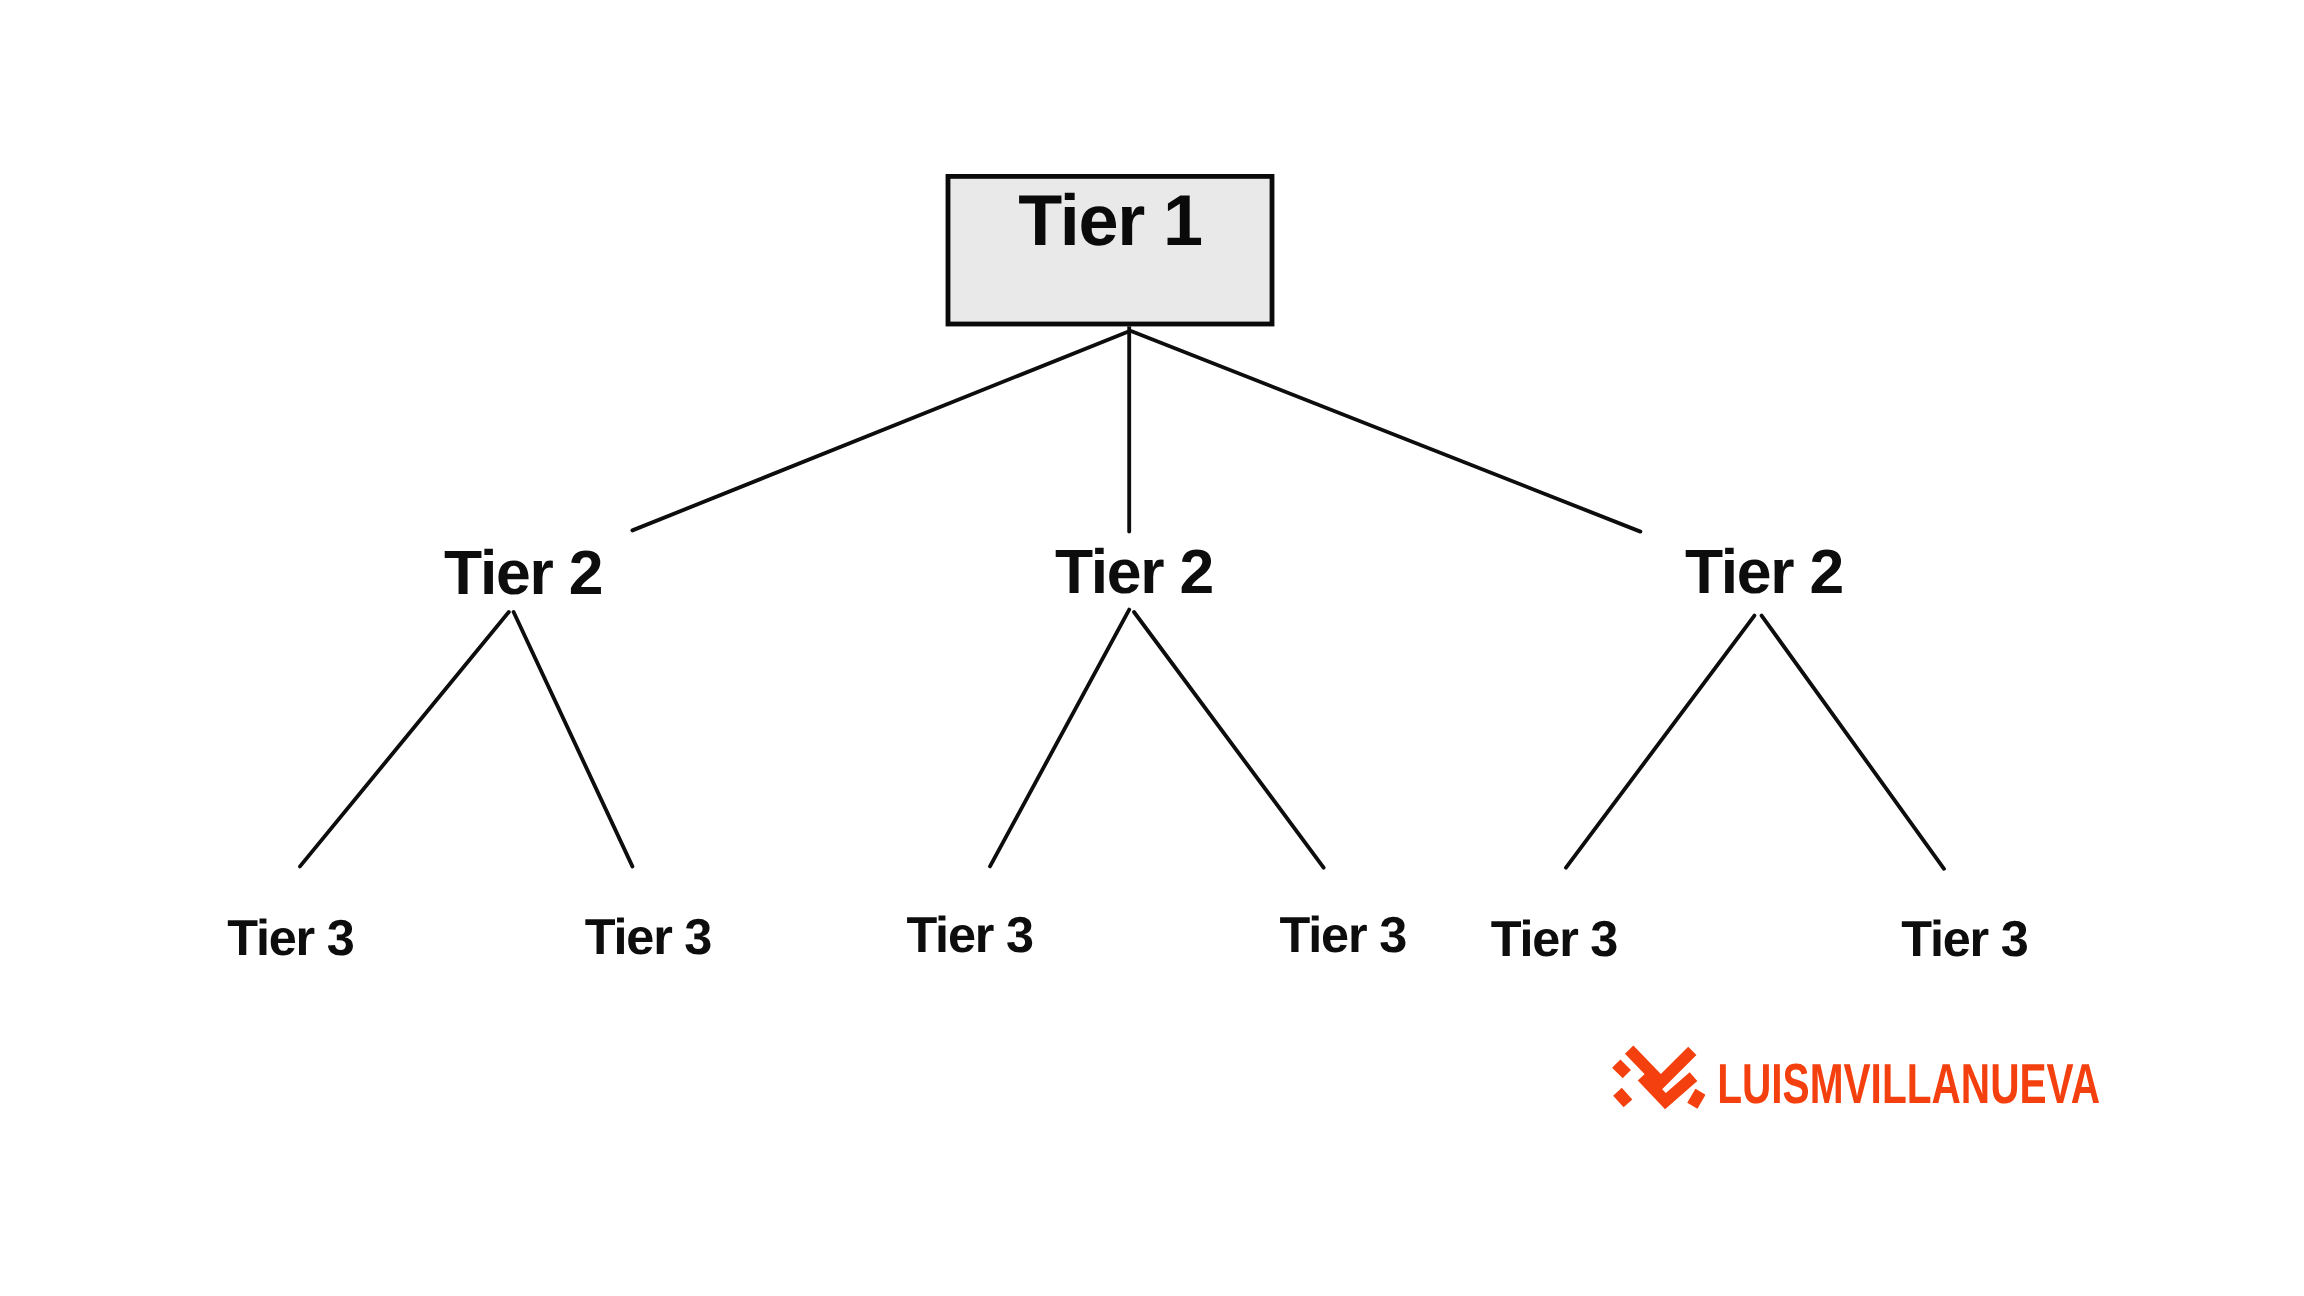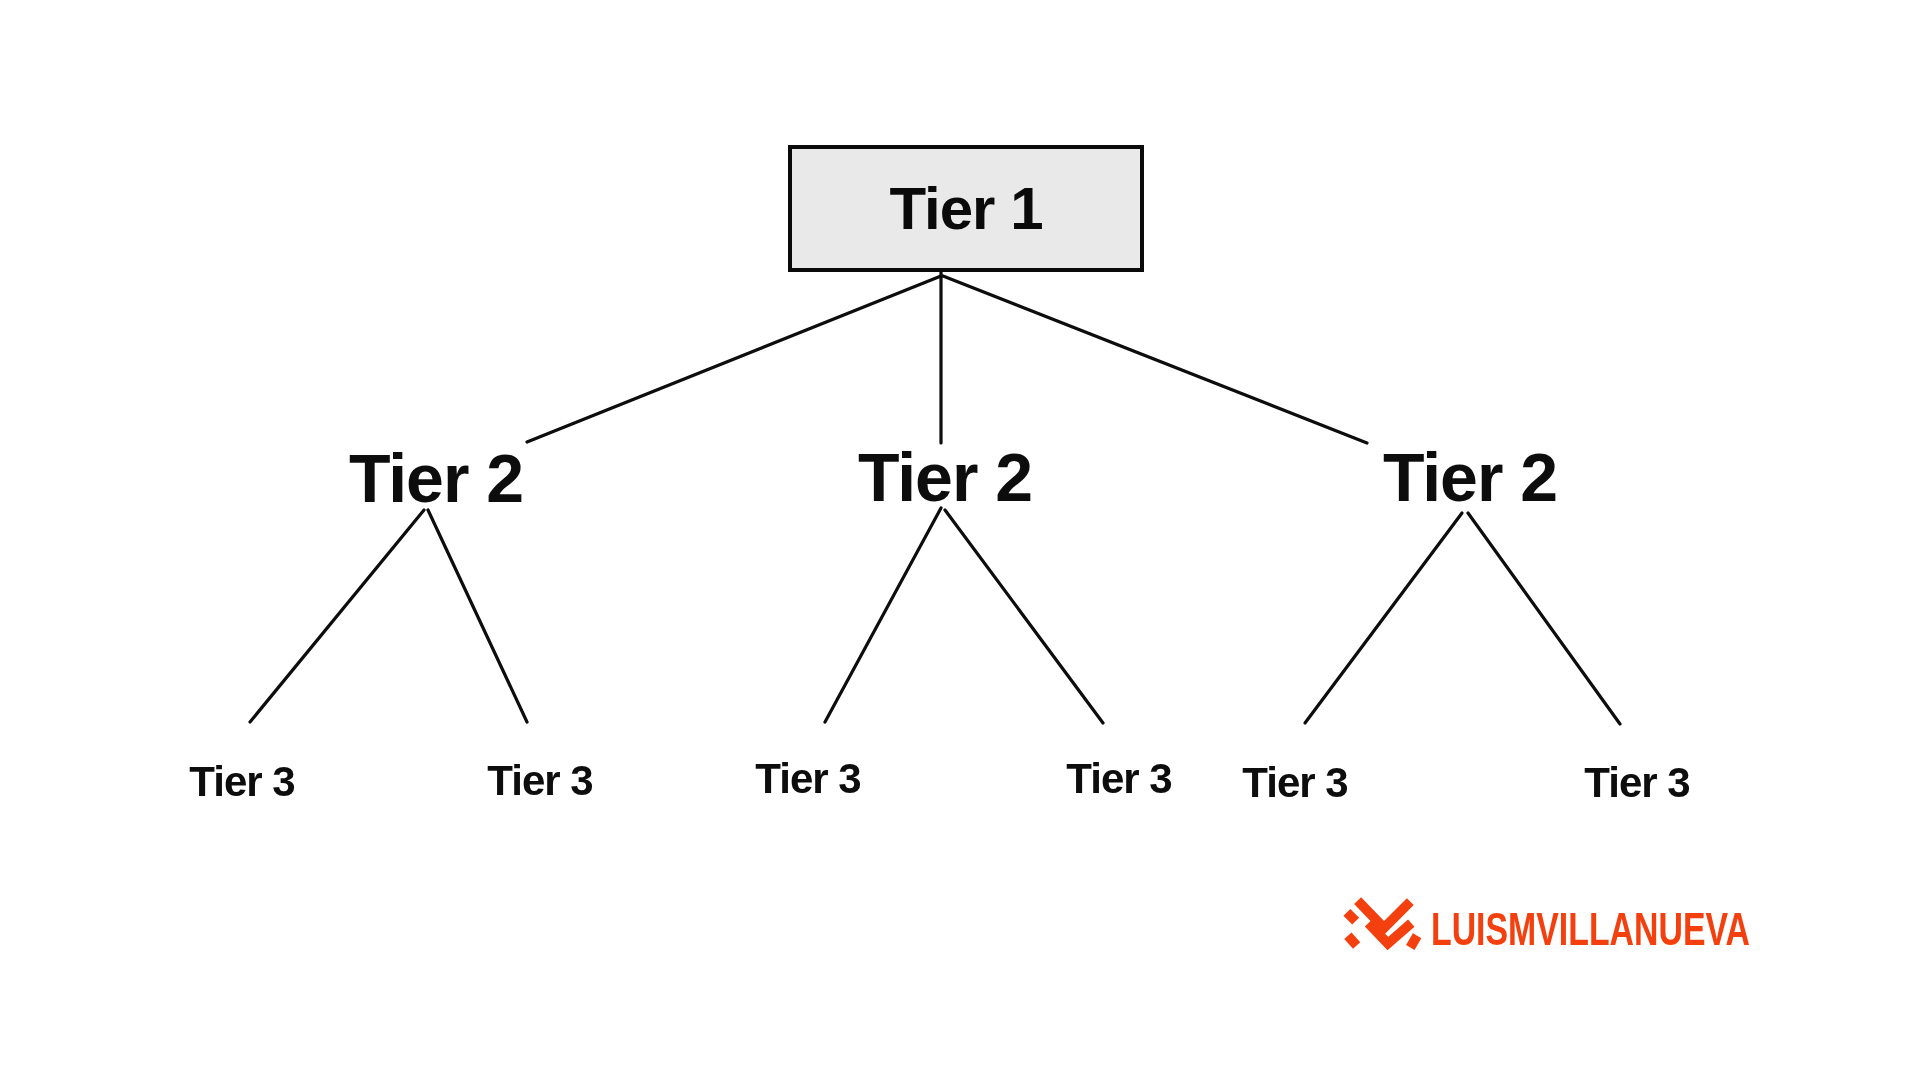--- a/index.html
+++ b/index.html
@@ -23,55 +23,53 @@
   .connectors line {
     stroke: #0d0d0d;
     stroke-width: 3.2;
     stroke-linecap: round;
   }
 
   .root-box {
     position: absolute;
     left: 788px;
     top: 145px;
-    width: 356px;
+    width: 274px;
     height: 127px;
     background: #e9e9e9;
     border: 4px solid #0a0a0a;
     display: flex;
-    align-items: center;
     justify-content: center;
   }
   .root-box .root-label {
     font-size: 60px;
     font-weight: 700;
     color: #0a0a0a;
     letter-spacing: -1px;
   }
 
   .node-label {
     position: absolute;
     transform: translate(-50%, -50%);
     font-weight: 700;
     color: #0d0d0d;
     white-space: nowrap;
     letter-spacing: -1px;
   }
-  .tier2-label { font-size: 68px; }
+  .tier2-label { font-size: 52px; }
   .tier3-label { font-size: 42px; margin-top: 36px; }
 
   .brand {
     position: absolute;
     left: 1343px;
     top: 868px;
     height: 68px;
     display: flex;
     align-items: center;
     gap: 10px;
-    margin-top: 26px;
   }
   .brand-icon { display: block; }
   .brand-wordmark {
     font-size: 47px;
     font-weight: 700;
     color: #f4400e;
     letter-spacing: 0px;
     transform: scaleX(0.72);
     transform-origin: left center;
     white-space: nowrap;

